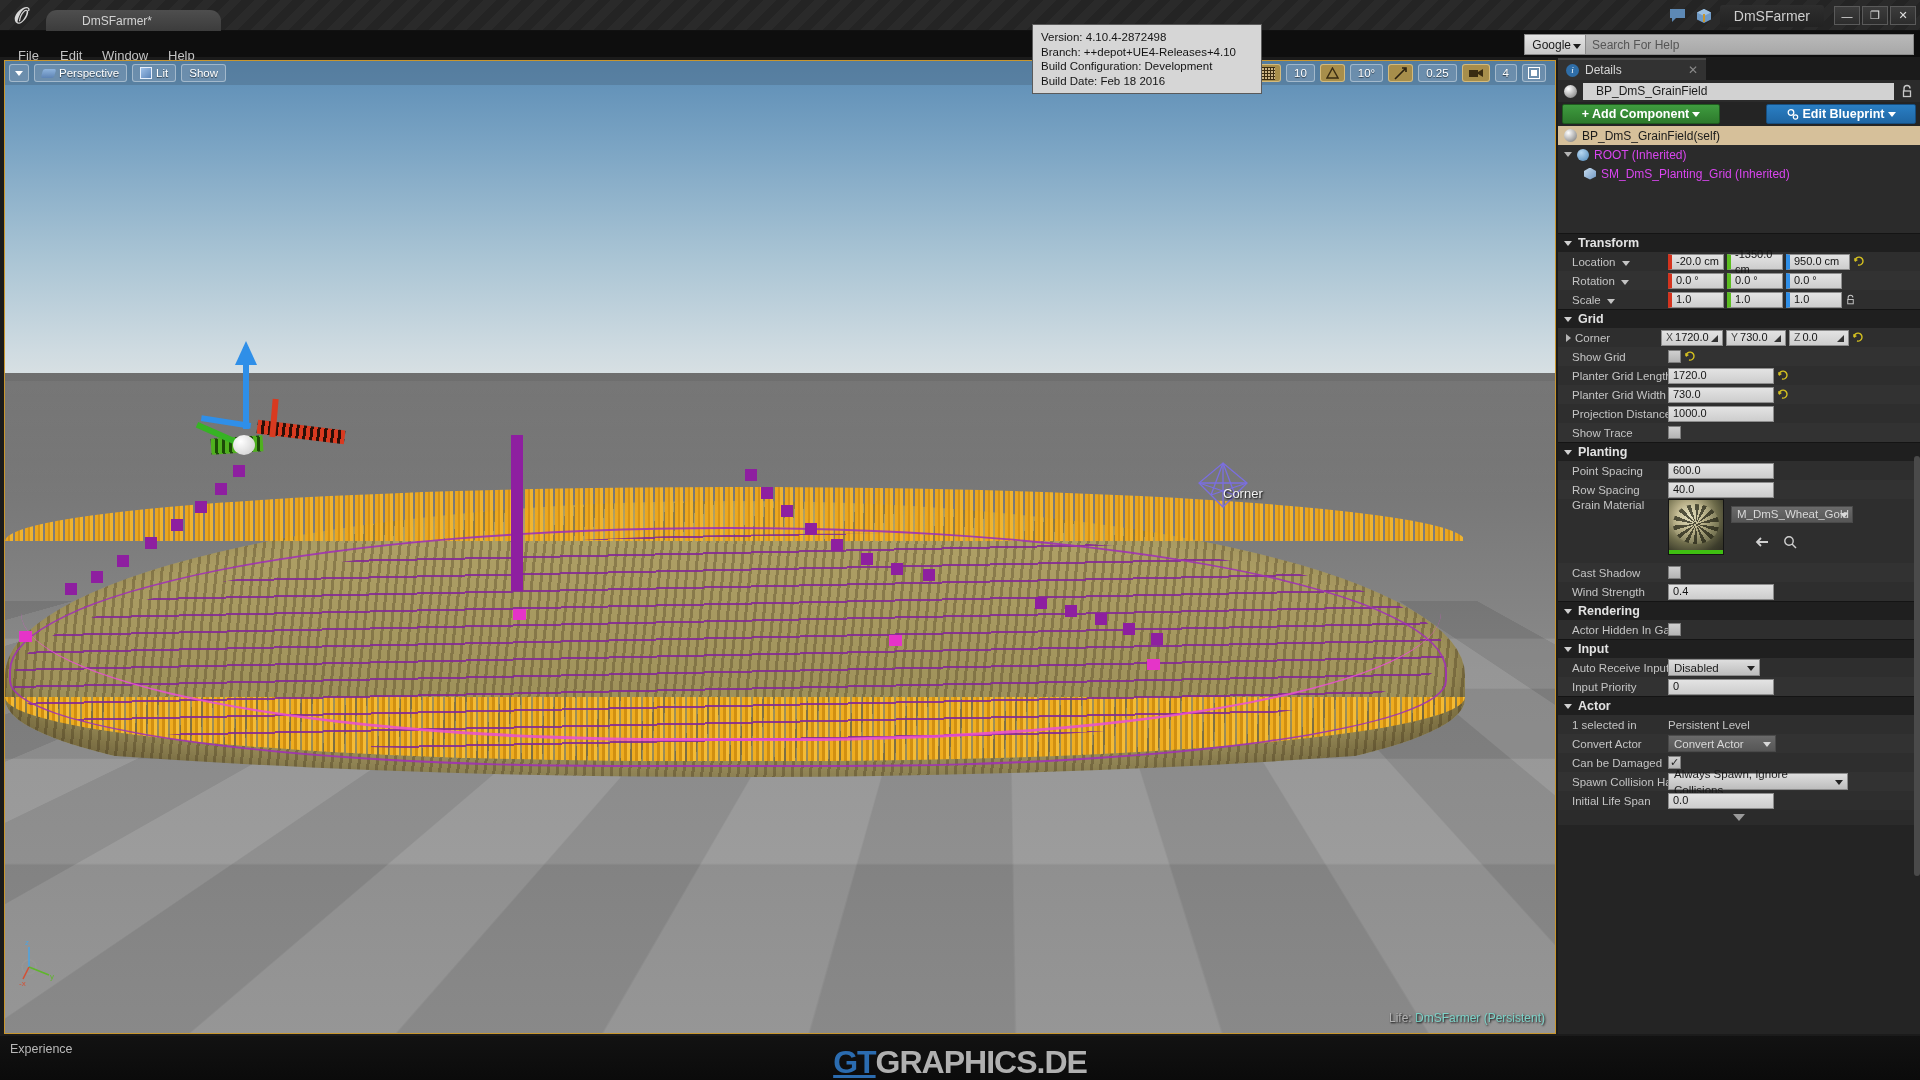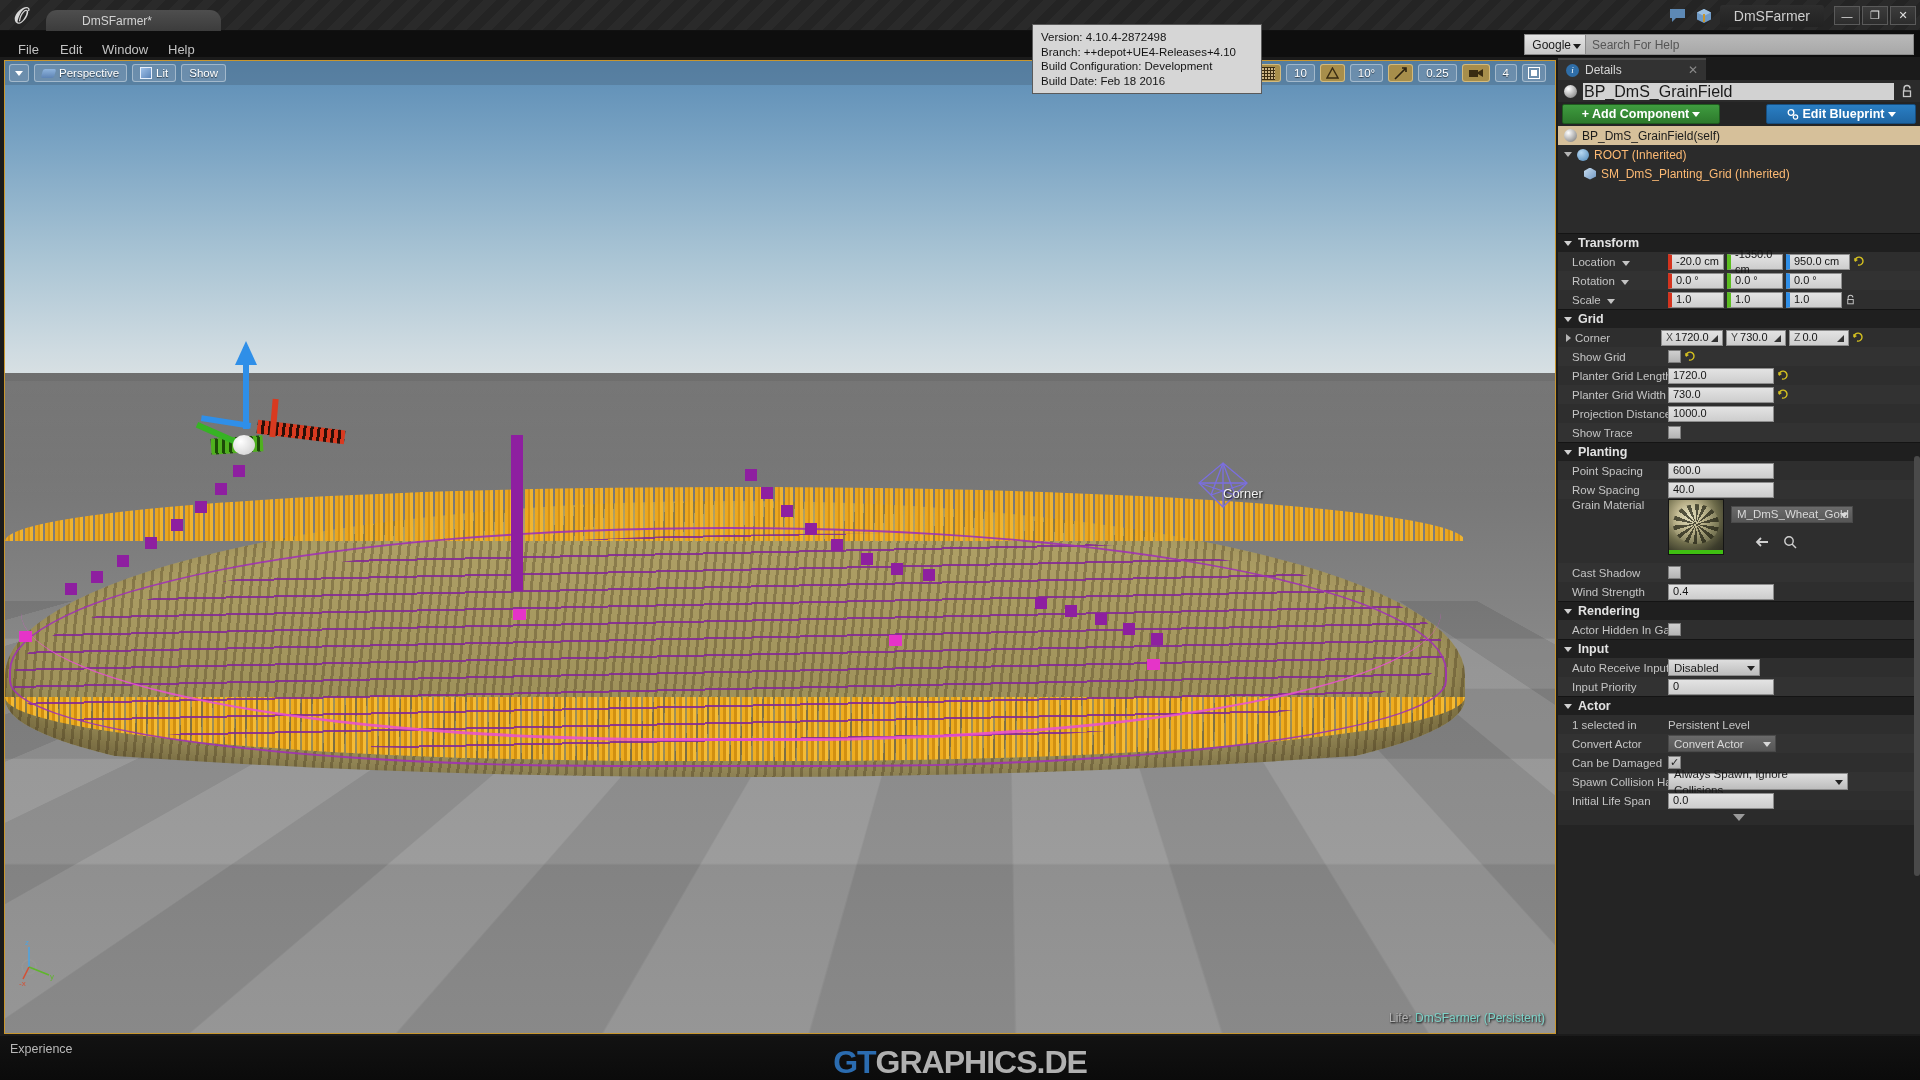--- a/index.html
+++ b/index.html
@@ -19,21 +19,21 @@
   .tb-right{position:absolute;right:4px;top:2px;height:27px;display:flex;align-items:center;gap:6px;}
   .tb-icon{width:20px;height:20px;display:flex;align-items:center;justify-content:center;}
   .tb-title{background:linear-gradient(180deg,#2e2e2e,#222);border-radius:3px;color:#cfcfcf;
     font-size:14px;padding:3px 14px;}
   .wbtns{display:flex;gap:2px;margin-left:4px;}
   .wbtn{width:26px;height:19px;border:1px solid #5a5a5a;background:linear-gradient(180deg,#3c3c3c,#2c2c2c);
     color:#e0e0e0;font-size:11px;display:flex;align-items:center;justify-content:center;}
 
   
   .menubar{position:absolute;left:0;top:31px;width:1920px;height:26px;background:#0e0e0e;}
-  .menu-item{position:absolute;top:6px;height:26px;line-height:26px;color:#c2c2c2;font-size:13px;padding:0 10px;}
+  .menu-item{position:absolute;top:12px;height:26px;line-height:26px;color:#c2c2c2;font-size:13px;padding:0 10px;}
   .help-search{position:absolute;right:6px;top:3px;height:21px;display:flex;align-items:center;}
   .hs-google{background:linear-gradient(180deg,#e4e4e4,#c8c8c8);border:1px solid #8a8a8a;
     color:#1a1a1a;font-size:12px;height:21px;line-height:20px;padding:0 14px 0 7px;position:relative;}
   .hs-google::after{content:'';position:absolute;right:4px;top:9px;border-left:4px solid transparent;
     border-right:4px solid transparent;border-top:5px solid #1a1a1a;}
   .hs-field{width:328px;height:21px;background:linear-gradient(180deg,#b9b9b9,#a8a8a8);
     border:1px solid #8a8a8a;border-left:none;color:#555;font-size:12px;line-height:20px;padding-left:6px;position:relative;}
 
   
   .viewport{position:absolute;left:4px;top:60px;width:1552px;height:974px;
@@ -132,35 +132,35 @@
     display:flex;align-items:center;gap:6px;padding:0 8px;min-width:148px;
     border-top:2px solid #4a4a4a;}
   .dtab-label{color:#d6d6d6;font-size:12px;}
   .dtab-x{color:#8a8a8a;font-size:12px;margin-left:auto;padding-left:24px;}
   .info-ico{width:13px;height:13px;border-radius:50%;background:#2f6ea8;color:#fff;
     font-size:9px;text-align:center;line-height:13px;font-style:italic;font-family:"Liberation Serif",serif;}
 
   .dname-row{height:22px;background:#2b2b2b;display:flex;align-items:center;padding:0 6px;gap:6px;}
   .sphere-ico{width:13px;height:13px;border-radius:50%;
     background:radial-gradient(circle at 34% 30%,#fff,#9a9a9a 70%,#5a5a5a);}
-  .dname-field{flex:1;height:17px;background:#d2d2d2;color:#1a1a1a;font-size:16px;
-    line-height:17px;padding-left:1px;}
+  .dname-field{flex:1;height:17px;background:#d2d2d2;color:#1a1a1a;font-size:12px;
+    line-height:17px;padding-left:13px;}
   .lock-ico{width:14px;height:14px;}
 
   .btnrow{height:24px;display:flex;gap:4px;padding:2px 4px;background:#242424;}
   .btn-add{flex:0 0 158px;background:linear-gradient(180deg,#3f9c3f,#2d7a2c);
     border:1px solid #1f5c1e;border-radius:2px;color:#fff;font-size:12.5px;font-weight:bold;
     display:flex;align-items:center;justify-content:center;gap:3px;}
   .btn-edit{flex:0 0 150px;margin-left:auto;background:linear-gradient(180deg,#2a7fc4,#1f66a4);
     border:1px solid #164e80;border-radius:2px;color:#fff;font-size:12.5px;font-weight:bold;
     display:flex;align-items:center;justify-content:center;gap:4px;}
   .caret{border-left:4px solid transparent;border-right:4px solid transparent;border-top:5px solid currentColor;}
 
   .tree{background:#2b2b2b;padding-bottom:2px;}
-  .tnode{height:19px;display:flex;align-items:center;gap:5px;font-size:12px;color:#fdba74;padding-left:6px;}
+  .tnode{height:19px;display:flex;align-items:center;gap:5px;font-size:12px;color:#d946ef;padding-left:6px;}
   .tnode.sel{background:#d6c09a;color:#1a1a1a;}
   .tri{width:0;height:0;border-top:4px solid transparent;border-bottom:4px solid transparent;
     border-left:5px solid #b5b5b5;}
   .tri.open{border-left:4px solid transparent;border-right:4px solid transparent;
     border-top:5px solid #b5b5b5;border-bottom:none;}
   .comp-ico{width:12px;height:12px;border-radius:50%;
     background:radial-gradient(circle at 35% 30%,#b7d8f2,#4e87b8);}
   .mesh-ico{width:12px;height:12px;background:linear-gradient(135deg,#c9ddf0,#6f97c2);
     clip-path:polygon(50% 0,100% 30%,100% 75%,50% 100%,0 75%,0 30%);}
   .tree-blank{background:#2b2b2b;height:48px;}
@@ -215,21 +215,21 @@
   .scroll-down{height:15px;background:#2b2b2b;display:flex;align-items:center;justify-content:center;}
   .scroll-down i{border-left:6px solid transparent;border-right:6px solid transparent;border-top:7px solid #9a9a9a;}
   .panel-scroll{position:absolute;right:0;top:398px;width:6px;height:420px;background:#4a4a4a;border-radius:3px;}
 
   
   .bottombar{position:absolute;left:0;top:1036px;width:1920px;height:44px;
     background:linear-gradient(180deg,#121212,#0b0b0b);}
   .exp-lbl{position:absolute;left:10px;top:6px;color:#b8b8b8;font-size:12.5px;}
   .watermark{position:absolute;left:50%;transform:translateX(-50%);top:8px;font-size:32px;font-weight:bold;
     letter-spacing:-1px;}
-  .wm-gt{color:#2b6cb0;} .wm-rest{color:#b0b0b0;}
+  .wm-gt{color:#2b6cb0;text-decoration:underline;} .wm-rest{color:#b0b0b0;}
 </style>
 </head>
 <body>
 
 <div class="titlebar">
   <div class="ue-logo">𝒪</div>
   <div class="proj-tab">DmSFarmer*</div>
   <div class="tb-right">
     <div class="tb-icon">
       <svg width="17" height="15" viewBox="0 0 17 15">

